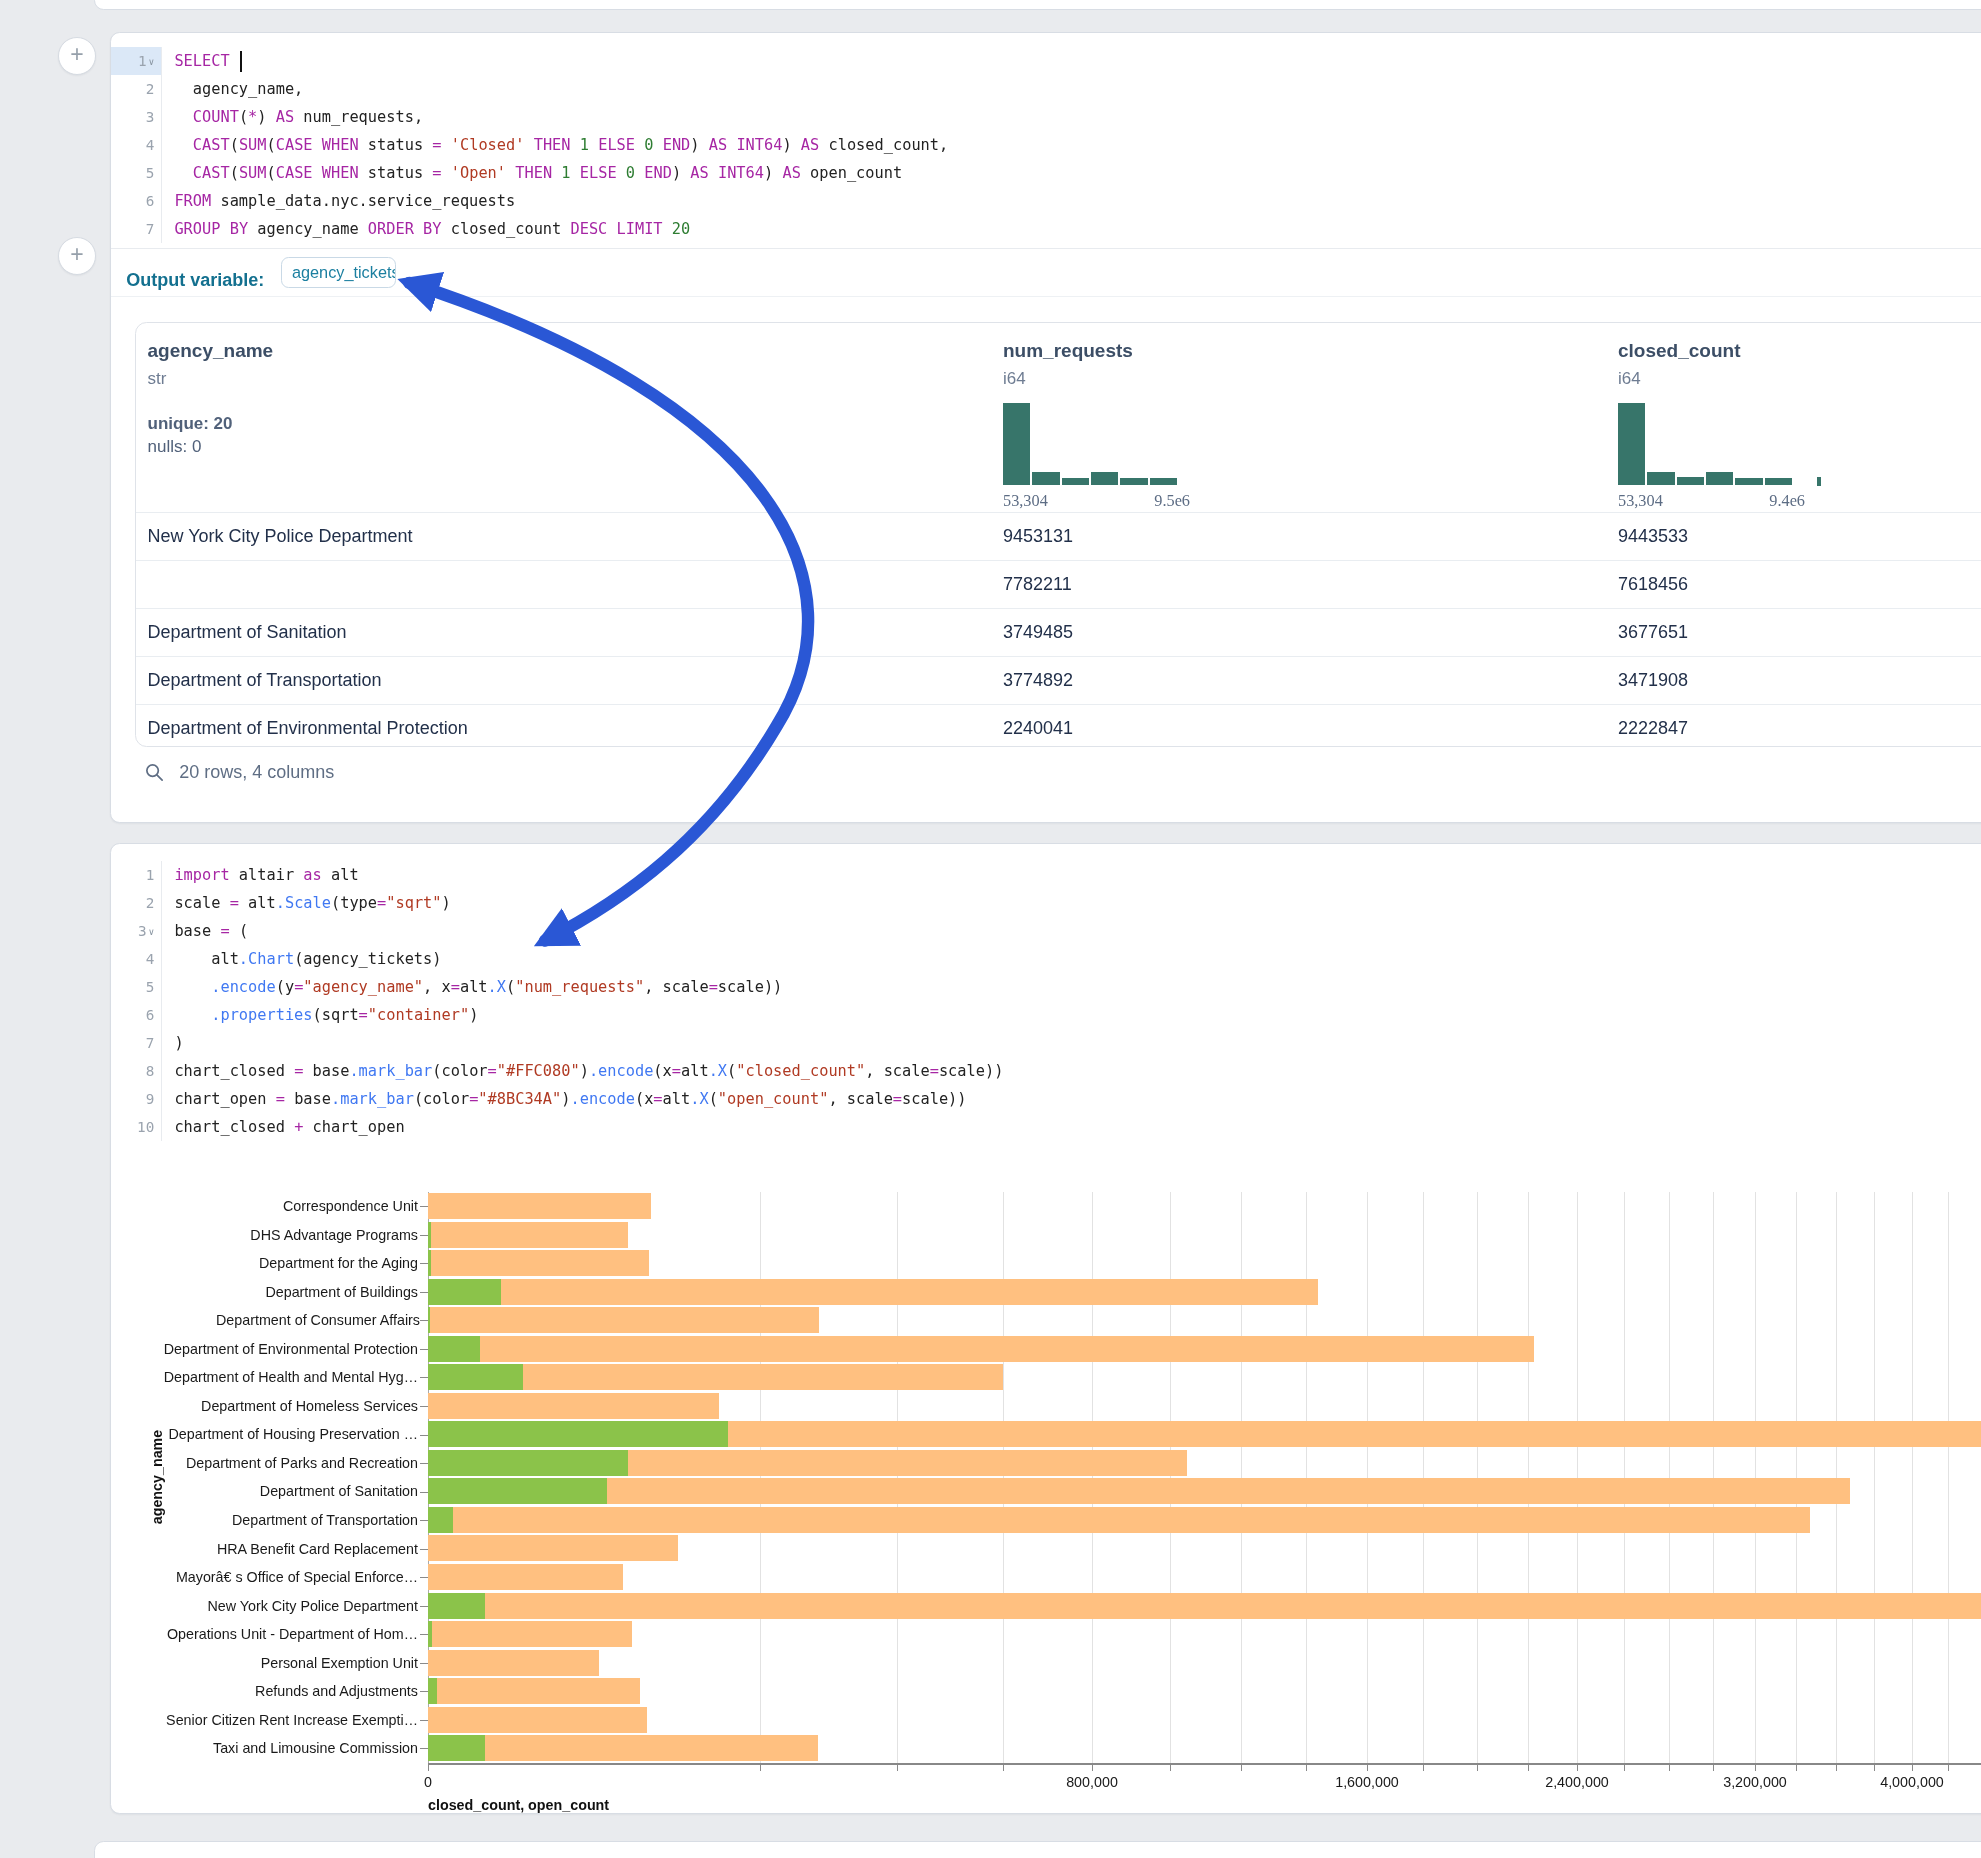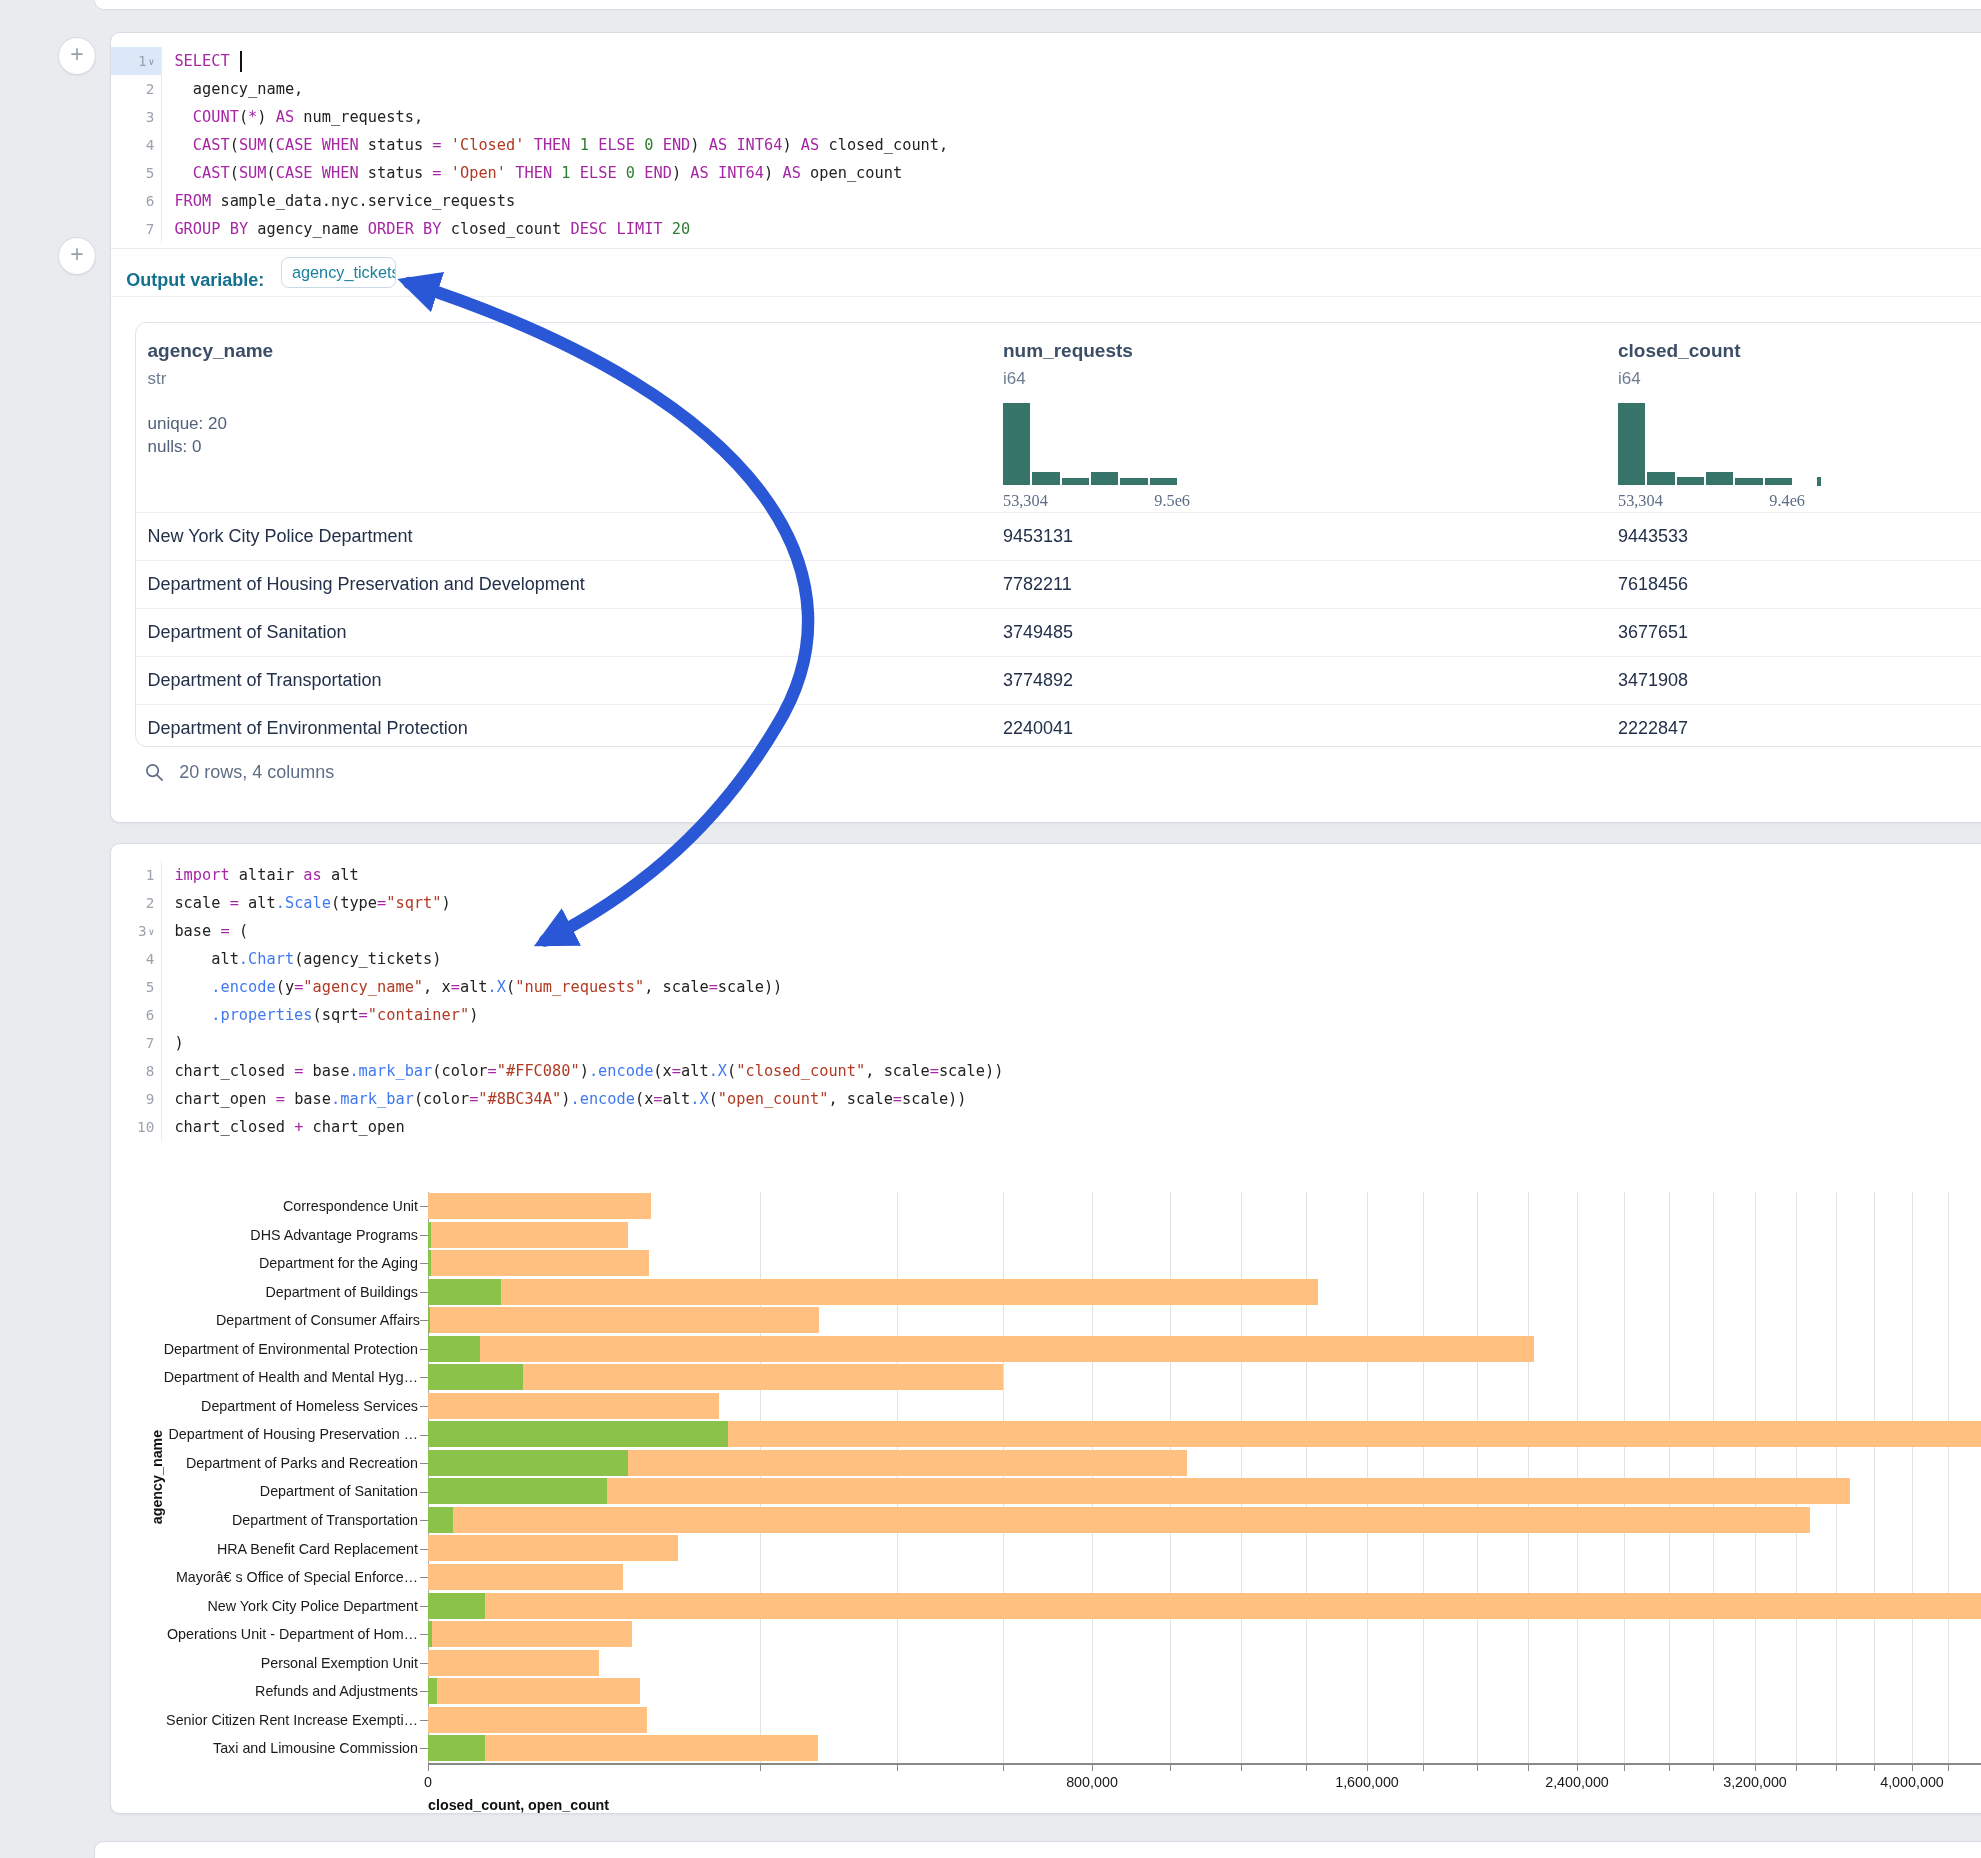--- a/index.html
+++ b/index.html
@@ -44,21 +44,21 @@
     background:#fff;color:#1b7fa0;font-size:16.3px;line-height:29px;padding-left:9.6px;
     overflow:hidden;white-space:nowrap;box-sizing:border-box;cursor:pointer;}
   
   #table-card{position:absolute;left:24px;top:289px;width:1897px;height:423px;
     border:1px solid #dfe3e9;border-radius:11.5px;background:#fff;}
   #table-header{position:relative;height:189px;}
   .th-col{position:absolute;top:17px;}
   .col-name{font-weight:bold;font-size:19px;color:#3c4e66;}
   .col-type{font-size:17px;color:#6e7c92;margin-top:6.7px;}
   .col-meta{font-size:17px;color:#51617a;margin-top:3.8px;}
-  .col-meta.first{margin-top:25px;}
+  .col-meta.first{margin-top:25px;font-weight:bold;}
   .hist{position:absolute;width:174px;height:82px;display:flex;align-items:flex-end;gap:1.9px;top:80px;}
   .hist .hb{flex:1;}
   .hist-labels{position:absolute;width:187px;top:168px;display:flex;justify-content:space-between;
     font-size:16.3px;color:#5c6c84;font-family:Liberation Serif, serif;}
   #hist-fragment{position:absolute;width:3.8px;height:8.6px;top:154px;left:1681px;}
   .t-row{height:47px;border-top:1px solid #e9edf1;position:relative;font-size:18px;color:#22304a;}
   .t-cell{position:absolute;top:0;line-height:46px;white-space:nowrap;}
   
   #table-footer{position:absolute;left:33px;top:729px;display:flex;align-items:center;gap:14.3px;
     color:#5f6e84;font-size:18px;cursor:pointer;}
@@ -177,21 +177,20 @@
         </div>
         <div id="hist-fragment" style="background: rgb(55, 117, 106);"></div>
       </div>
     <div id="table-body">
         <div class="t-row">
           <div class="t-cell" style="left: 11.5px;">New York City Police Department</div>
           <div class="t-cell" style="left: 867px;">9453131</div>
           <div class="t-cell" style="left: 1482px;">9443533</div>
         </div>
         <div class="t-row">
-          <div class="t-cell" style="left: 11.5px;">Department of Housing Preservation and Development</div>
           <div class="t-cell" style="left: 867px; text-align: right;">7782211</div>
           <div class="t-cell" style="left: 1482px;">7618456</div>
         </div>
         <div class="t-row">
           <div class="t-cell" style="left: 11.5px;">Department of Sanitation</div>
           <div class="t-cell" style="left: 867px;">3749485</div>
           <div class="t-cell" style="left: 1482px;">3677651</div>
         </div>
         <div class="t-row">
           <div class="t-cell" style="left: 11.5px;">Department of Transportation</div>

